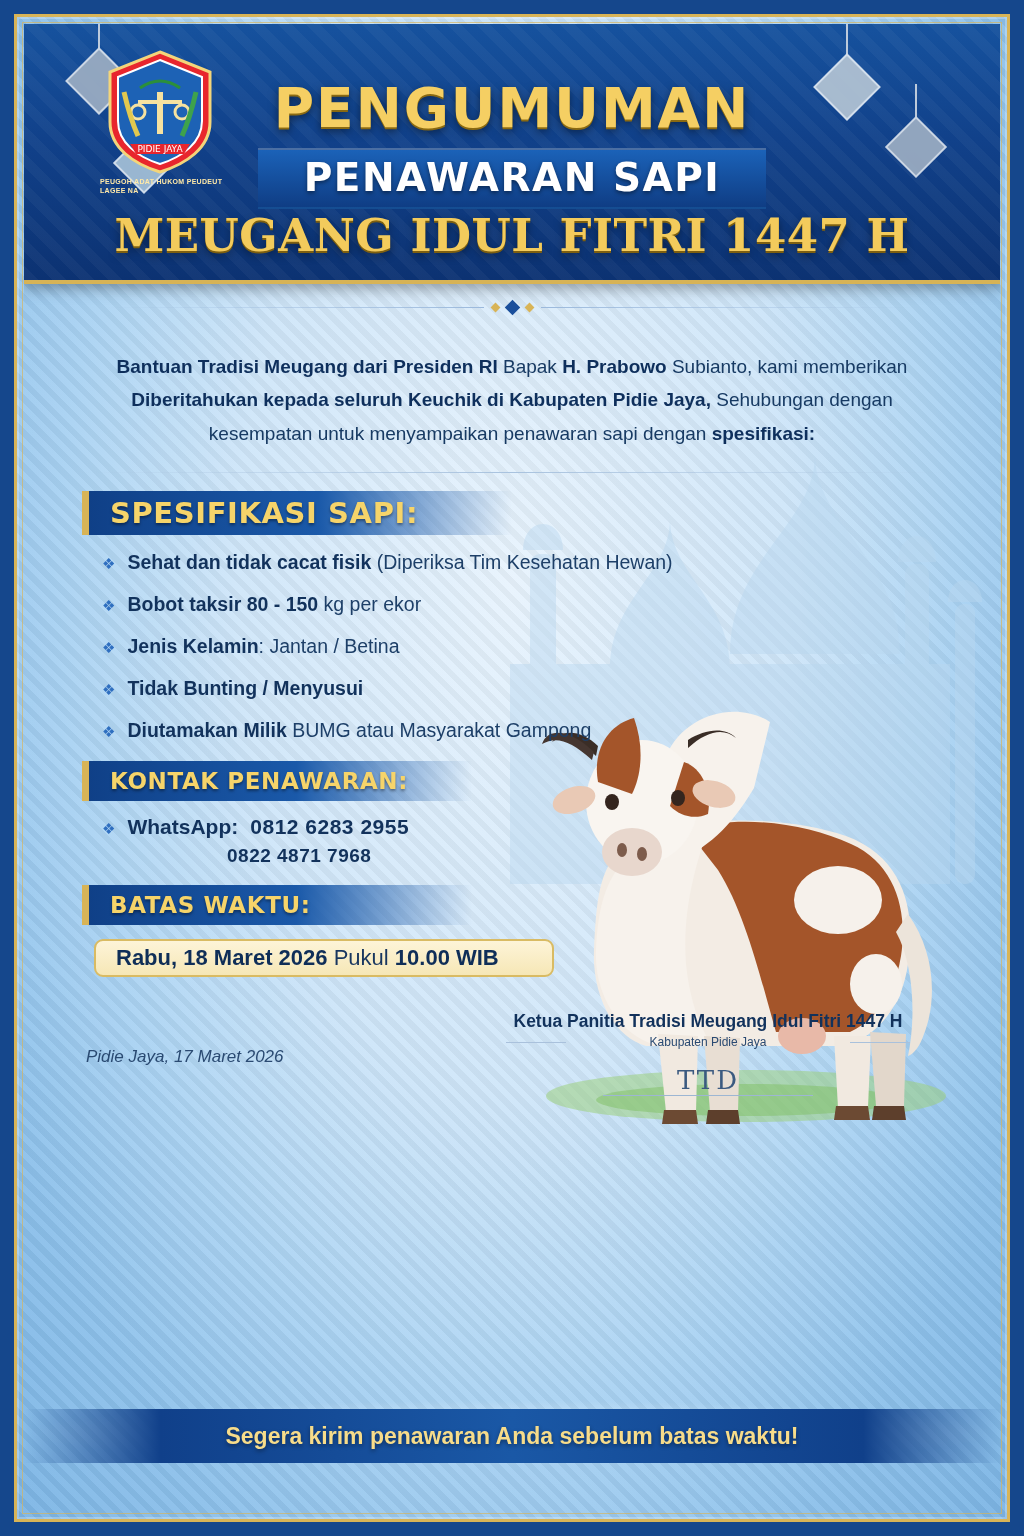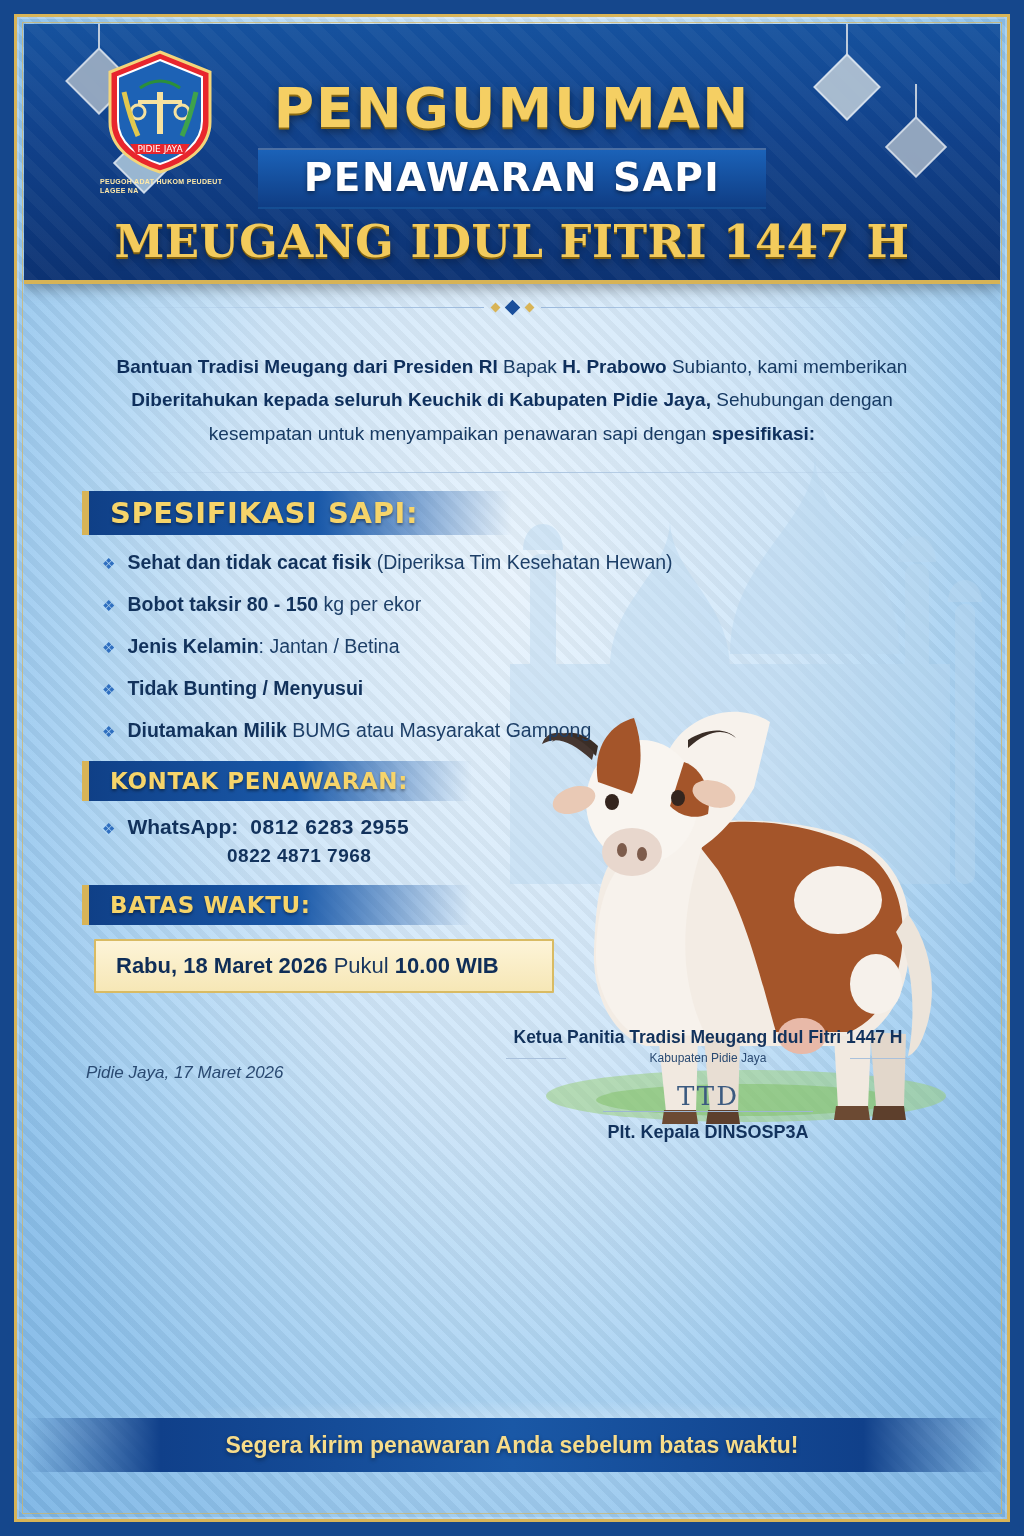--- a/index.html
+++ b/index.html
@@ -88,21 +88,20 @@
     border-top: 2px solid rgba(255,255,255,.25);
     border-bottom: 2px solid rgba(0,0,0,.2);
     padding: 5px 46px 7px;
   }
   .t2 {
     font-size: 39px; font-weight: bold; letter-spacing: 1.5px; color: #ffffff;
     text-shadow: 0 2px 4px rgba(0,0,0,.45);
     font-family: "DejaVu Sans", sans-serif;
   }
   .t3 {
-    margin-top: 6px;
     font-size: 45px; font-weight: bold; letter-spacing: .5px;
     color: #f3cb5c;
     text-shadow: 0 2px 0 #7d5f10, 0 4px 10px rgba(0,0,0,.45);
     font-family: "DejaVu Serif", serif;
   }
   .divider {
     position: relative; z-index: 5;
     height: 34px; margin-top: 6px;
     display: flex; align-items: center; justify-content: center; gap: 8px;
   }
@@ -149,22 +148,22 @@
   .contact-row { display: flex; align-items: baseline; gap: 12px; font-size: 21px; color: #12325c; }
   .contact-row b { font-weight: bold; }
   .wa-num { font-weight: bold; letter-spacing: .5px; }
   .wa-second { margin: 6px 0 0 125px; font-size: 19px; font-weight: bold; color: #12325c; letter-spacing: .5px; }
 
   .deadline-box {
     position: relative; z-index: 6;
     margin: 14px 0 0 70px; width: 460px;
     background: linear-gradient(180deg, #fdf4d8, #f6e7b6);
     border: 2px solid #d9bb63;
-    border-radius: 1px;
-    padding: 12px 20px;
+    border-radius: 9px;
+    padding: 4px 20px;
     font-size: 22px; color: #18365f;
   }
   .deadline-box b { color: #0f2e58; }
 
   
   .sign {
     position: relative; z-index: 6;
     margin-top: 34px; padding: 0 62px;
     display: flex; justify-content: space-between; align-items: flex-start;
   }
@@ -180,21 +179,21 @@
   .ttd {
     margin: 10px auto 0; width: 210px; padding: 6px 0 0;
     font-size: 26px; color: #3b5a80; letter-spacing: 2px;
     border-bottom: 1px solid #9db6d3;
     font-family: "DejaVu Serif", serif;
   }
   .sign-name { margin-top: 10px; font-size: 18px; font-weight: bold; color: #12325c; }
 
   
   .cta {
-    position: absolute; left: 24px; right: 24px; bottom: 64px;
+    position: absolute; left: 24px; right: 24px; bottom: 73px;
     height: 54px;
     background: linear-gradient(90deg, rgba(15,63,134,0) 0%, #10408a 14%, #1a58a6 50%, #10408a 86%, rgba(15,63,134,0) 100%);
     display: flex; align-items: center; justify-content: center;
     color: #f7dc8a; font-size: 23px; font-weight: bold;
     text-shadow: 0 2px 4px rgba(0,0,0,.4);
   }
   .cta-glow { position: absolute; left:24px; right:24px; bottom: 70px; height: 66px; background: radial-gradient(ellipse at center, rgba(255,255,255,.45), rgba(255,255,255,0) 70%); }
 
   
   .cow { position: absolute; right: 34px; bottom: 368px; width: 520px; height: 480px; z-index: 5; }
@@ -374,20 +373,19 @@
     <div class="deadline-box">
       <b>Rabu, 18 Maret 2026</b><span> Pukul </span><b>10.00 WIB</b>
     </div>
 
     <div class="sign">
       <div class="sign-left">Pidie Jaya, 17 Maret 2026</div>
       <div class="sign-right">
         <div class="sign-title">Ketua Panitia Tradisi Meugang Idul Fitri 1447 H</div>
         <div class="sign-sub">Kabupaten Pidie Jaya</div>
         <div class="ttd">TTD</div>
-        <div class="sign-name">Plt. Kepala DINSOSP3A</div>
       </div>
     </div>
   </div>
 
   <div class="cta-glow"></div>
   <div class="cta">Segera kirim penawaran Anda sebelum batas waktu!</div>
 </div>
 
 </body></html>

